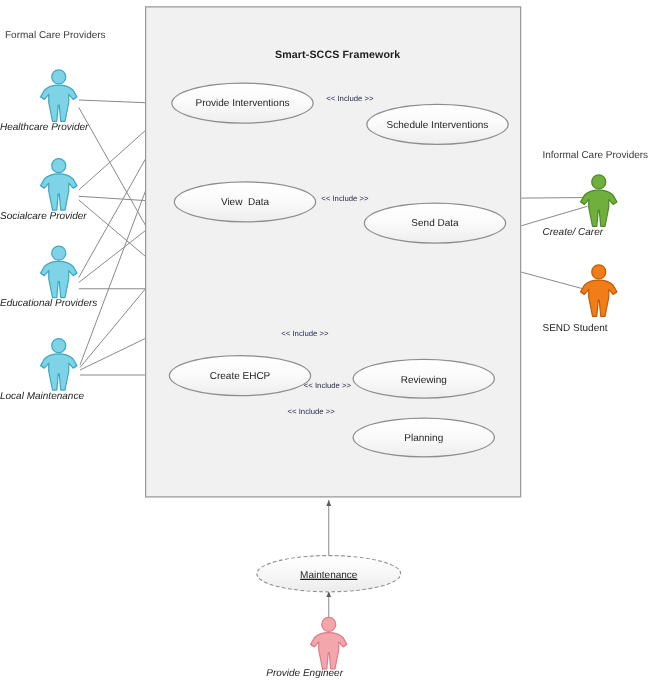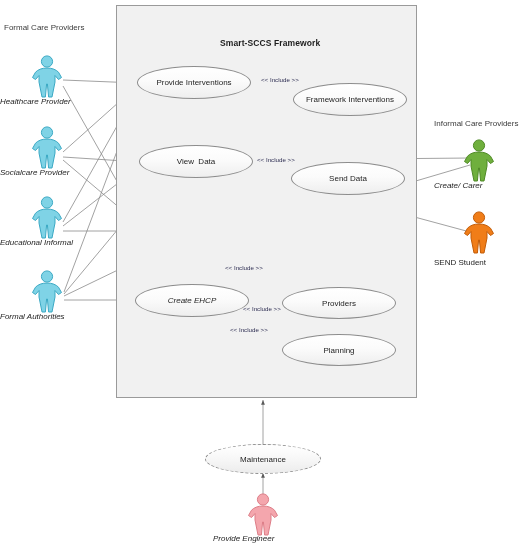--- a/index.html
+++ b/index.html
@@ -45,20 +45,21 @@
     background:linear-gradient(to bottom,#ffffff 0%,#fbfbfb 45%,#eeeeee 100%);
     display:flex;align-items:center;justify-content:center;
     font-size:8px;
     color:#1d1d1d;
     white-space:pre;
     text-align:right;
   }
   .uc.dashed{
     border-style:dashed;
     background:linear-gradient(to bottom,#ffffff 0%,#f7f7f7 50%,#ececec 100%);
+    text-decoration:underline;
   }
 
   
   .actor{position:absolute;}
   .actor svg{display:block;}
   .actor-label{
     position:absolute;
     font-size:8px;
     font-style:italic;
     color:#1d1d1d;
@@ -127,31 +128,31 @@
   </svg>
 
   <div class="sys-box" style="left:116px;top:5px;width:301px;height:393px;"></div>
   <div class="sys-title" style="left:220px;top:38px;">Smart-SCCS Framework</div>
 
   <div class="group-label" style="left:4px;top:23px;">Formal Care Providers</div>
   <div class="group-label" style="left:434px;top:119px;">Informal Care Providers</div>
 
   <div class="uc" style="left:137px;top:66px;width:114px;height:33px;">Provide Interventions</div>
 
-  <div class="uc" style="left:293px;top:83px;width:114px;height:33px;">Framework Interventions</div>
+  <div class="uc" style="left:293px;top:83px;width:114px;height:33px;">Schedule Interventions</div>
 
   <div class="uc" style="left:291px;top:162px;width:114px;height:33px;">Send Data</div>
 
   <div class="uc" style="left:139px;top:145px;width:114px;height:33px;">View  Data</div>
 
 
 
-  <div class="uc" style="left:135px;top:284px;width:114px;height:33px;font-style:italic;">Create EHCP</div>
-
-  <div class="uc" style="left:282px;top:287px;width:114px;height:32px;">Providers</div>
+  <div class="uc" style="left:135px;top:284px;width:114px;height:33px;">Create EHCP</div>
+
+  <div class="uc" style="left:282px;top:287px;width:114px;height:32px;">Reviewing</div>
 
   <div class="uc" style="left:282px;top:334px;width:114px;height:32px;">Planning</div>
 
   <div class="uc dashed" style="left:205px;top:444px;width:116px;height:30px;">Maintenance</div>
 
   <div class="inc" style="left:261px;top:76px;">&lt;&lt; Include &gt;&gt;</div>
   <div class="inc" style="left:257px;top:156px;">&lt;&lt; Include &gt;&gt;</div>
   <div class="inc" style="left:225px;top:264px;">&lt;&lt; Include &gt;&gt;</div>
   <div class="inc" style="left:243px;top:305px;">&lt;&lt; Include &gt;&gt;</div>
   <div class="inc" style="left:230px;top:326px;">&lt;&lt; Include &gt;&gt;</div>
@@ -183,33 +184,33 @@
   <div class="actor" style="left:31px;top:196px;">
     <svg width="32" height="43" viewBox="0 0 32 43" xmlns="http://www.w3.org/2000/svg">
       <g>
         <circle cx="16" cy="6.5" r="5.6" fill="#7fd3e6" stroke="#3ba9c4" stroke-width="1"></circle>
         <path d="M16,13 C21,13 25,14.6 27.5,17.2 L30.5,22.5 L27.5,24.5 L24,20.5 L24,27
                  L21,42 L17.6,42 L16.4,29 L15.6,29 L14.4,42 L11,42 L8,27 L8,20.5
                  L4.5,24.5 L1.5,22.5 L4.5,17.2 C7,14.6 11,13 16,13 Z" fill="#7fd3e6" stroke="#3ba9c4" stroke-width="1" stroke-linejoin="round"></path>
       </g>
     </svg>
   </div>
-  <div class="actor-label" style="left:0px;top:238px;width:100px;">Educational Informal</div>
+  <div class="actor-label" style="left:0px;top:238px;width:100px;">Educational Providers</div>
 
   <div class="actor" style="left:31px;top:270px;">
     <svg width="32" height="43" viewBox="0 0 32 43" xmlns="http://www.w3.org/2000/svg">
       <g>
         <circle cx="16" cy="6.5" r="5.6" fill="#7fd3e6" stroke="#3ba9c4" stroke-width="1"></circle>
         <path d="M16,13 C21,13 25,14.6 27.5,17.2 L30.5,22.5 L27.5,24.5 L24,20.5 L24,27
                  L21,42 L17.6,42 L16.4,29 L15.6,29 L14.4,42 L11,42 L8,27 L8,20.5
                  L4.5,24.5 L1.5,22.5 L4.5,17.2 C7,14.6 11,13 16,13 Z" fill="#7fd3e6" stroke="#3ba9c4" stroke-width="1" stroke-linejoin="round"></path>
       </g>
     </svg>
   </div>
-  <div class="actor-label" style="left:0px;top:312px;width:94px;">Formal Authorities</div>
+  <div class="actor-label" style="left:0px;top:312px;width:94px;">Local Maintenance</div>
 
   <div class="actor" style="left:463px;top:139px;">
     <svg width="32" height="43" viewBox="0 0 32 43" xmlns="http://www.w3.org/2000/svg">
       <g>
         <circle cx="16" cy="6.5" r="5.6" fill="#6faf3d" stroke="#4f8a26" stroke-width="1"></circle>
         <path d="M16,13 C21,13 25,14.6 27.5,17.2 L30.5,22.5 L27.5,24.5 L24,20.5 L24,27
                  L21,42 L17.6,42 L16.4,29 L15.6,29 L14.4,42 L11,42 L8,27 L8,20.5
                  L4.5,24.5 L1.5,22.5 L4.5,17.2 C7,14.6 11,13 16,13 Z" fill="#6faf3d" stroke="#4f8a26" stroke-width="1" stroke-linejoin="round"></path>
       </g>
     </svg>

